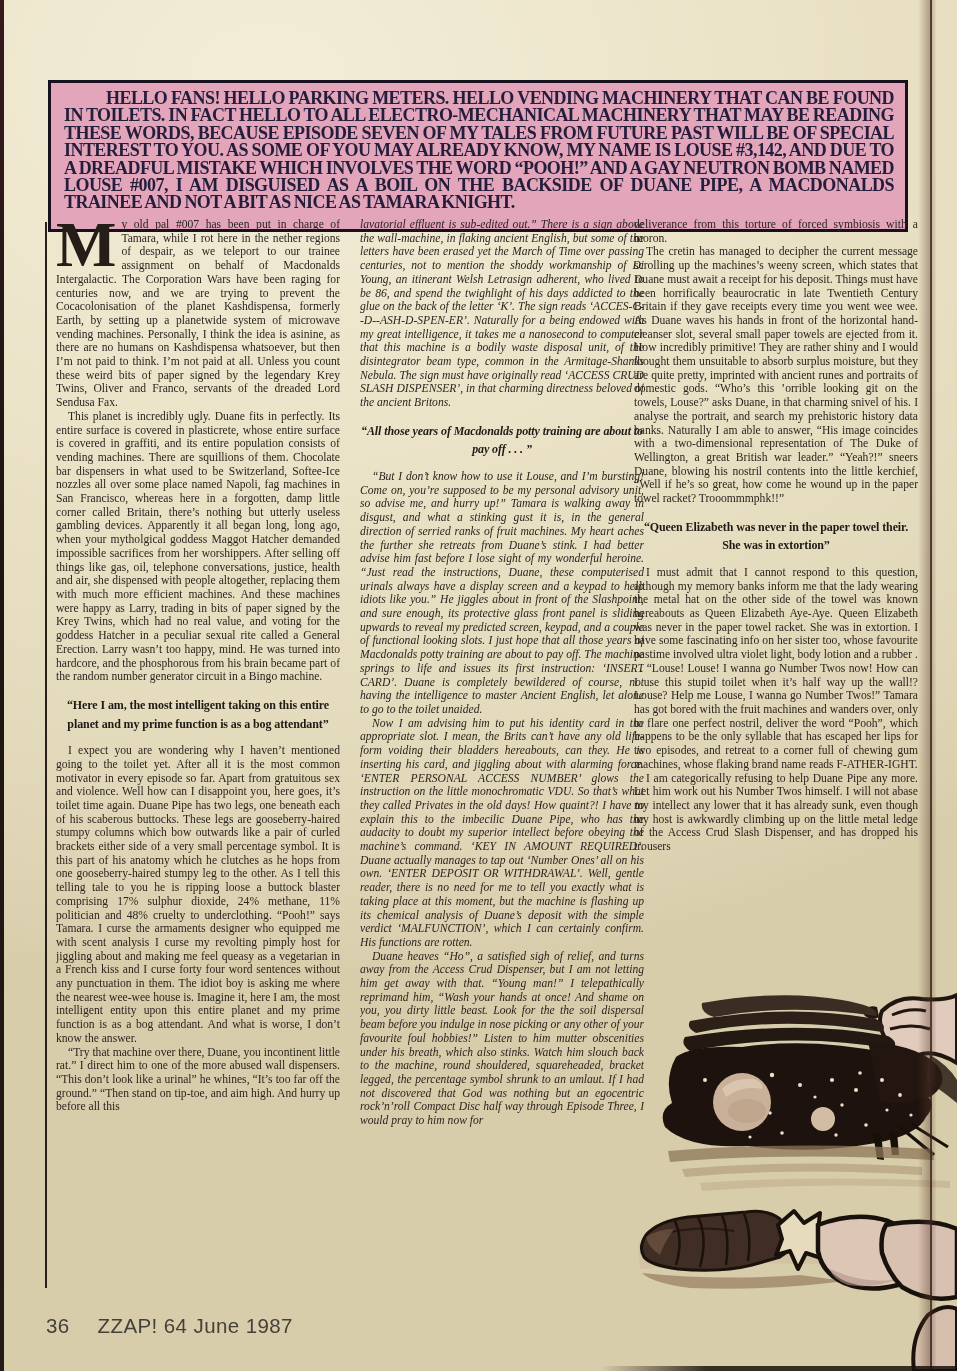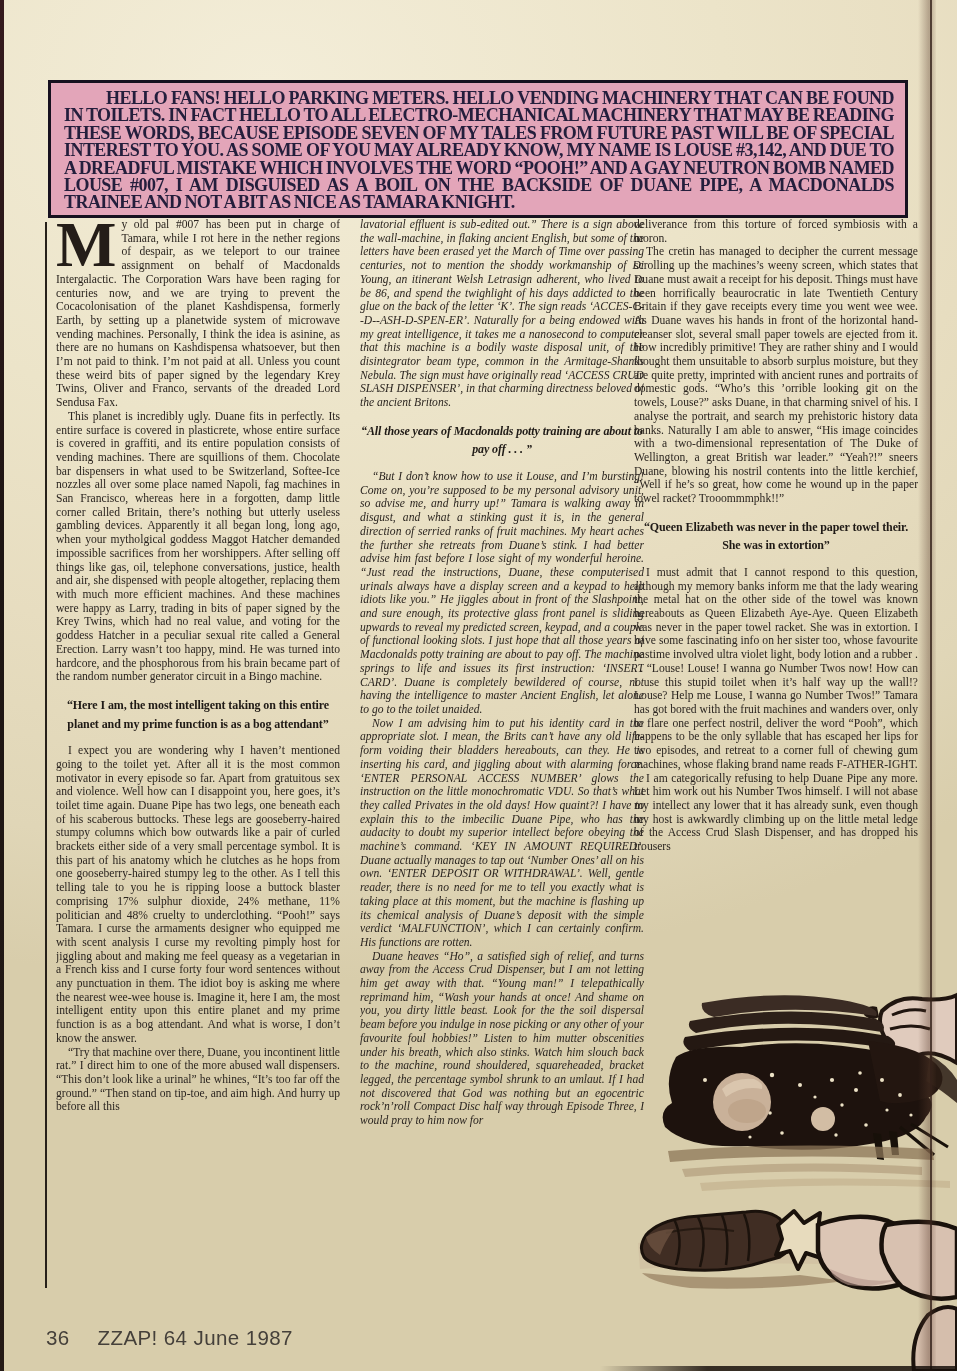--- a/index.html
+++ b/index.html
@@ -16,21 +16,21 @@
     background:linear-gradient(to right, rgba(25,17,12,0), rgba(25,17,12,.85) 30%);}
   .fold-shade{position:absolute;left:918px;top:0;width:18px;height:100%;z-index:5;
     background:linear-gradient(to right, rgba(90,60,45,0) 0%, rgba(90,60,45,.38) 62%, rgba(90,60,45,.05) 100%);}
   .fold-line{position:absolute;left:930px;top:0;width:2px;height:100%;z-index:5;background:rgba(52,34,26,.8);}
 
   
   .banner{
     position:absolute;left:48px;top:80px;width:860px;box-sizing:border-box;z-index:2;
     background:var(--banner-bg,#e3a5b9);
     border:3px solid var(--banner-border,#17111f);
-    padding:7px 11px 3px 13px;
+    padding:7px 11px 17px 13px;
     color:var(--banner-text,#241e3c);
     font-weight:bold;font-size:18px;line-height:17.4px;letter-spacing:-0.55px;word-spacing:-1px;
     text-align:justify;text-indent:42px;
   }
 
   
   .col{position:absolute;top:218px;width:284px;z-index:2;color:var(--body-text,#2b2520);
        font-size:11.6px;line-height:13.7px;text-align:justify;}
   .col-1{left:56px;height:1078px;overflow:hidden;}
   .col-2{left:360px;height:1078px;overflow:hidden;font-style:italic;}
@@ -38,21 +38,21 @@
   .col p{margin:0;}
   .col p.indent{text-indent:12px;}
   .subhead{font-size:12px;line-height:18.6px;font-weight:bold;margin:12px 0 11px 0;
            color:#1f1a16;letter-spacing:-0.1px;text-align:center;}
   .dropcap{float:left;font-weight:bold;font-size:64px;line-height:50px;padding:2px 5px 0 0;
            color:#241d18;}
   .col-rule{position:absolute;left:45px;top:222px;width:2px;height:1066px;background:#27211a;z-index:2;}
 
   
   .footer{position:absolute;left:46px;top:1314px;z-index:2;display:flex;gap:28px;
-          font-family:"Liberation Sans", sans-serif;font-size:20.5px;color:#45403a;letter-spacing:.4px;margin-top:12px;}
+          font-family:"Liberation Sans", sans-serif;font-size:20.5px;color:#45403a;letter-spacing:.4px;}
 
   
   .illo{position:absolute;left:630px;top:985px;width:327px;height:386px;z-index:1;}
 </style>
 </head>
 <body>
 
 <div class="page">
 
   <div class="edge-left"></div>

